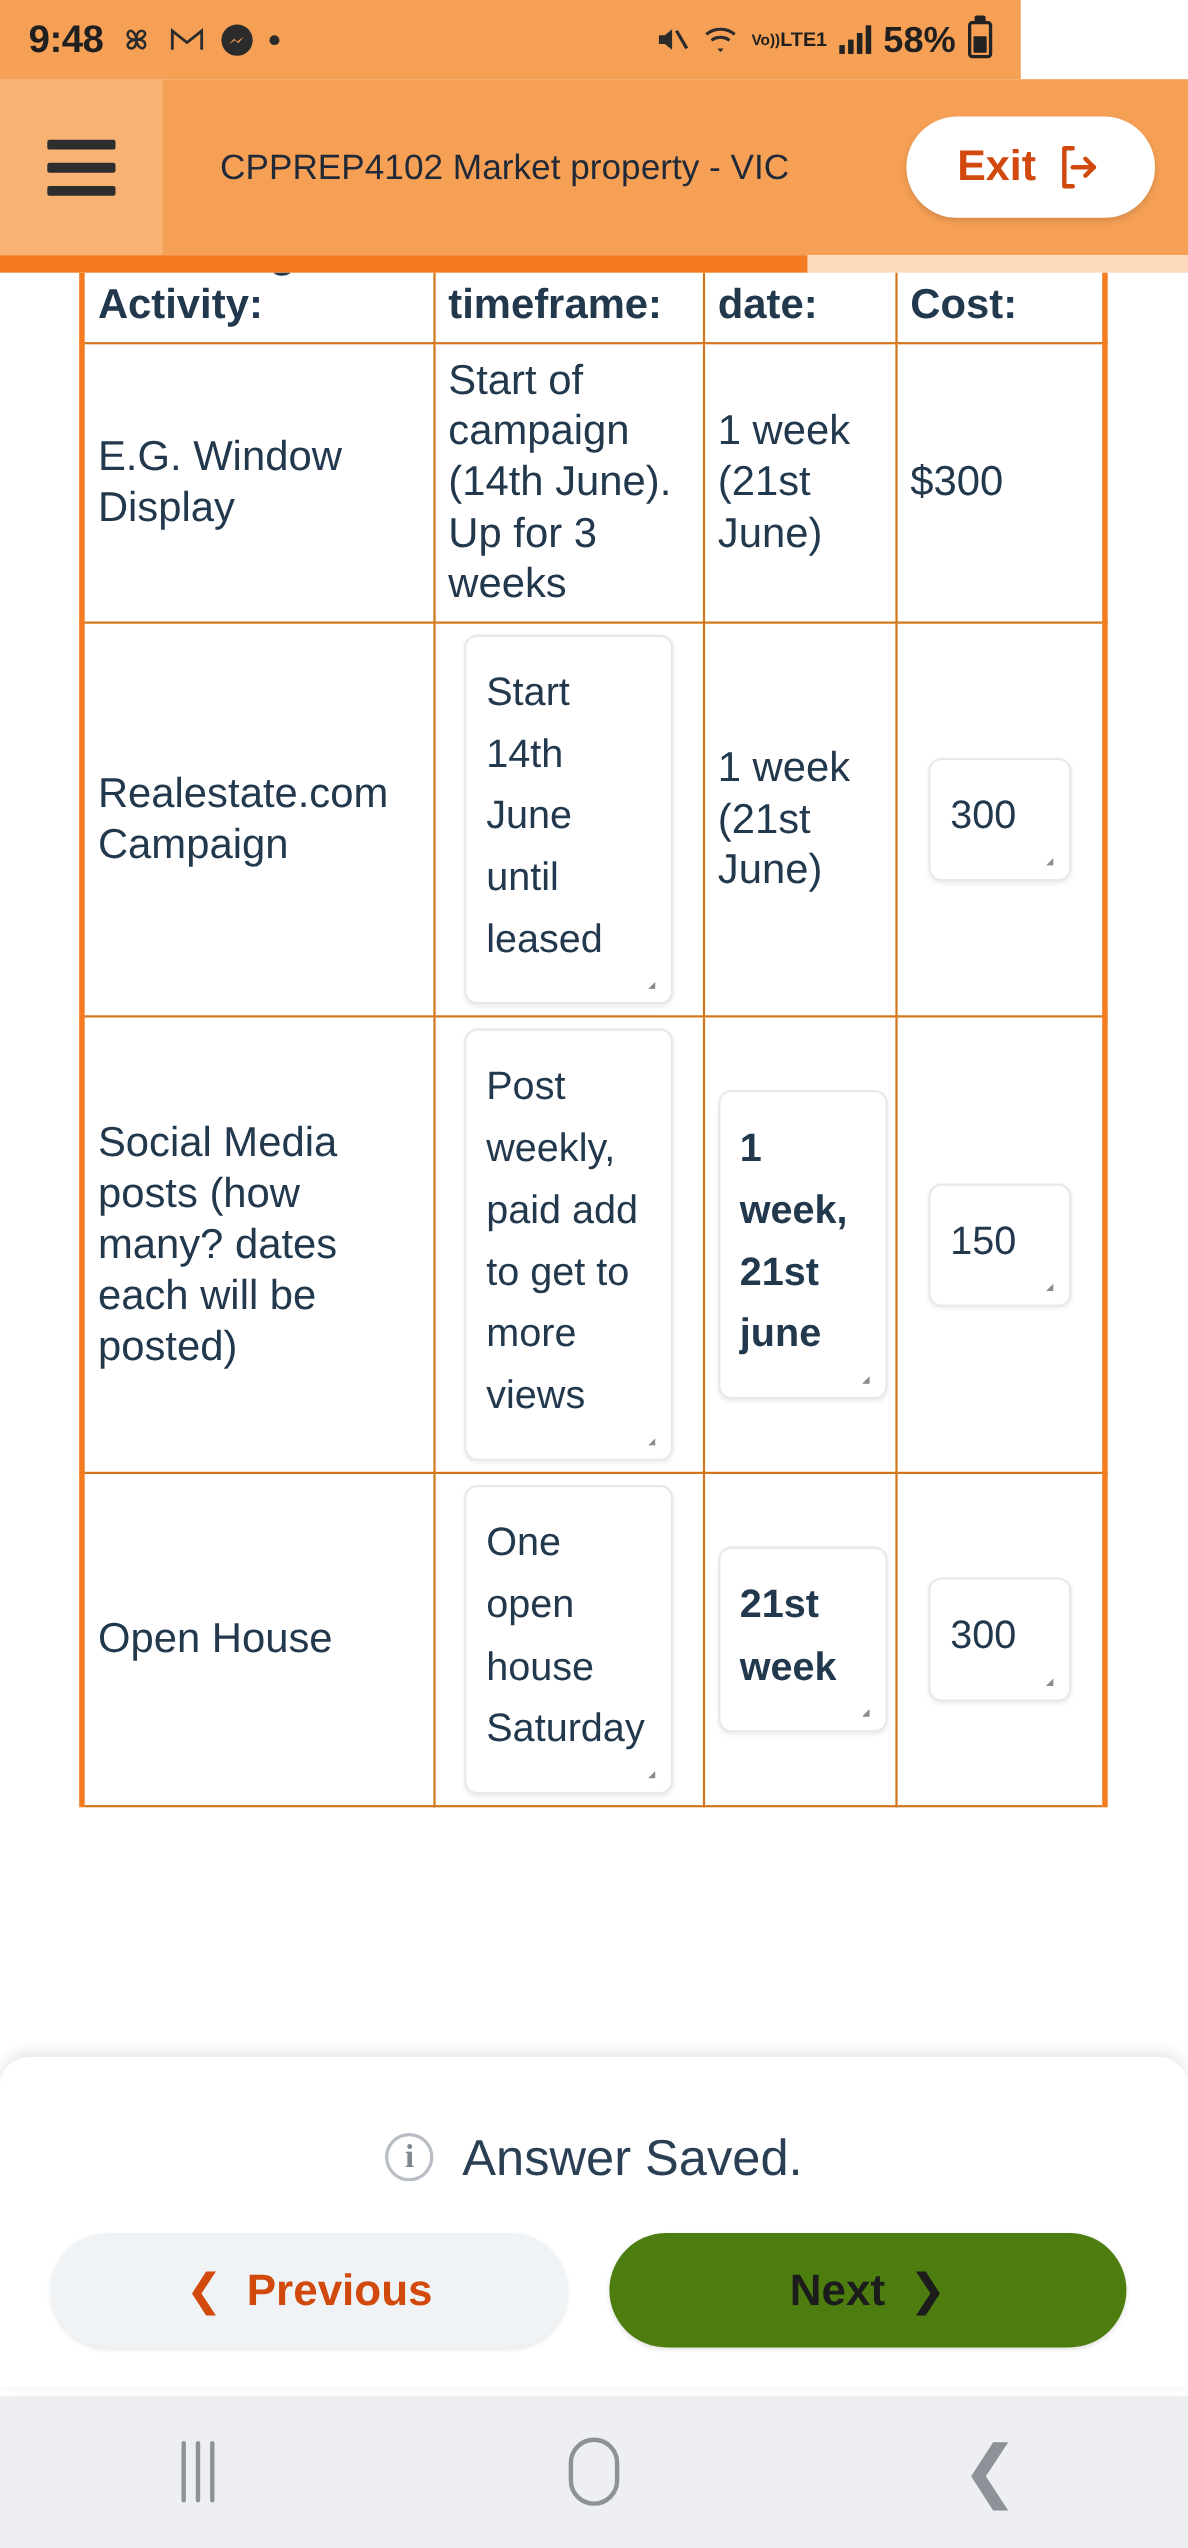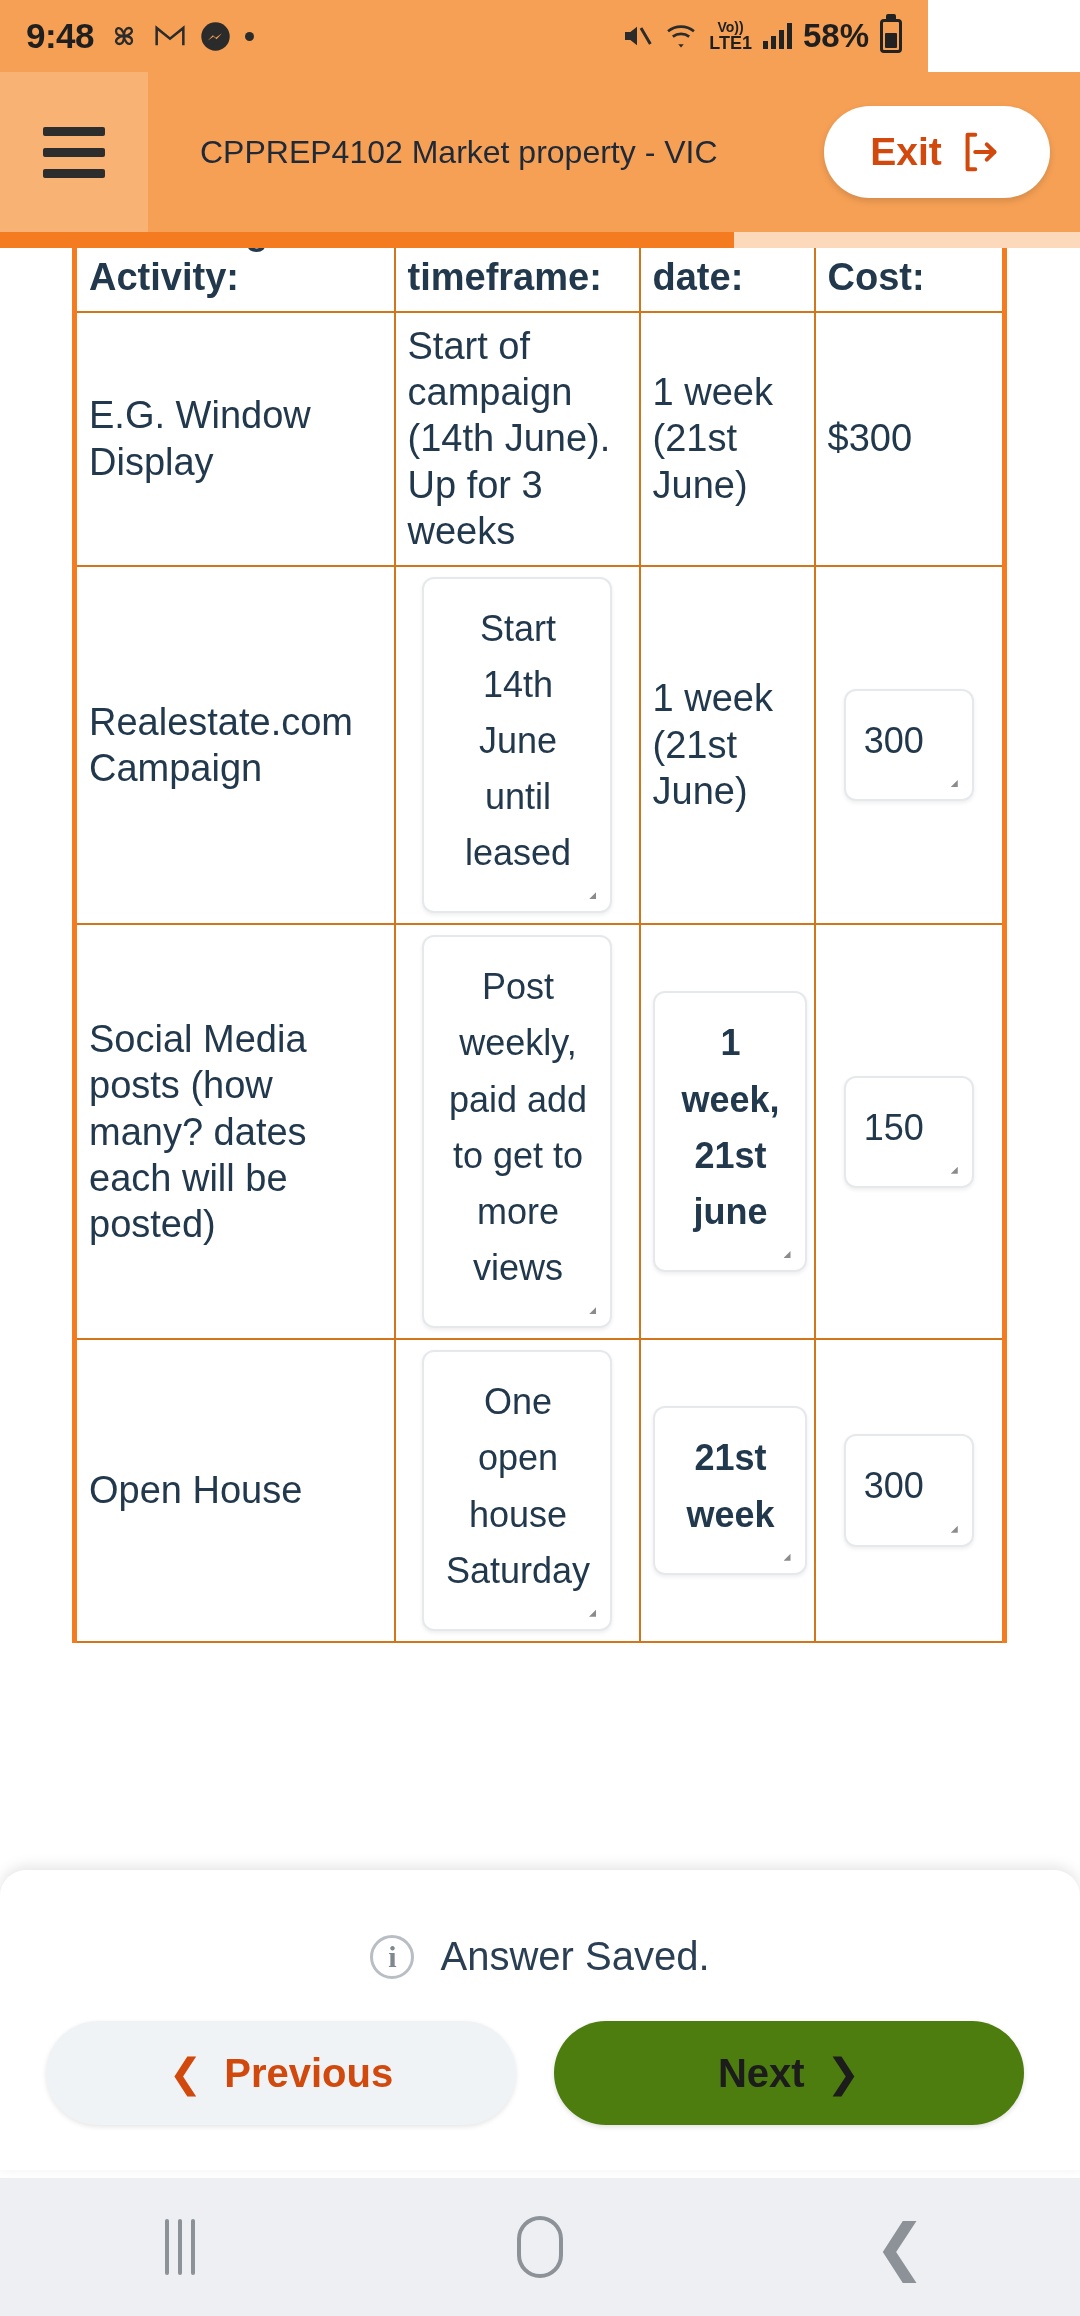--- a/index.html
+++ b/index.html
@@ -19,21 +19,21 @@
     display: flex; align-items: center;
     padding: 0 26px;
     color: #1f1f1f;
   }
   .sb-left { display: flex; align-items: center; gap: 14px; }
   .sb-time { font-size: 35px; font-weight: 700; letter-spacing: -0.5px; }
   .sb-ico { font-size: 31px; line-height: 1; display: inline-flex; align-items: center; }
   .sb-dot { width: 9px; height: 9px; border-radius: 50%; background: #2b2b2b; display: inline-block; }
   .sb-right { margin-left: auto; display: flex; align-items: center; gap: 11px; }
   .sb-battery-txt { font-size: 33px; font-weight: 700; }
-  .volte { display: flex; flex-direction: column; align-items: center; line-height: 1; font-weight: 700; text-align: right; }
+  .volte { display: flex; flex-direction: row; align-items: center; line-height: 1; font-weight: 700; text-align: right; }
   .volte .v1 { font-size: 14px; }
   .volte .v2 { font-size: 18px; }
   .bars { display: flex; align-items: flex-end; gap: 3px; height: 26px; }
   .bars i { display: block; width: 5px; background: #222; }
   .bars i:nth-child(1){height:8px}.bars i:nth-child(2){height:13px}
   .bars i:nth-child(3){height:19px}.bars i:nth-child(4){height:26px}
   .batt { width: 22px; height: 34px; border: 3px solid #222; border-radius: 4px; position: relative; }
   .batt:before { content:''; position:absolute; top:-8px; left:50%; transform:translateX(-50%);
      width:10px; height:5px; background:#222; border-radius:2px 2px 0 0; }
   .batt:after { content:''; position:absolute; left:2px; right:2px; bottom:2px; height:55%; background:#222; border-radius:1px; }
@@ -116,21 +116,20 @@
     box-shadow: 0 2px 4px rgba(0,0,0,.07);
     color: #22384d;
     font-family: "Liberation Sans", sans-serif;
     font-size: 36px;
     line-height: 1.56;
     padding: 22px 16px 30px 18px;
     position: relative;
     word-wrap: break-word;
     overflow-wrap: break-word;
     white-space: pre-wrap;
-    text-align: center;
   }
   .ta:after {
     content: ''; position: absolute; right: 14px; bottom: 12px;
     width: 7px; height: 7px; background: #8b8b8b;
     clip-path: polygon(100% 0, 100% 100%, 0 100%);
   }
   .ta.t-date   { width: 190px; margin: 0 auto; }
   .ta.t-review { width: 154px; margin: 0 auto; font-weight: bold; }
   .ta.t-cost   { width: 130px; margin: 0 auto; text-align: left; }
 
@@ -145,21 +144,21 @@
   .saved-row {
     display: flex; align-items: center; justify-content: center;
     gap: 26px; padding-top: 64px;
   }
   .info-ico {
     width: 44px; height: 44px; border: 3px solid #b9bec4; border-radius: 50%;
     display: flex; align-items: center; justify-content: center;
     color: #7f878f; font-size: 30px; font-weight: 700;
     font-family: "Liberation Serif", serif;
   }
-  .saved-txt { font-size: 40px; color: #2b3f54; }
+  .saved-txt { font-size: 46px; color: #2b3f54; }
   .nav-row { display: flex; align-items: center; gap: 38px; padding: 42px 46px 0 46px; }
   .nav-btn {
     height: 104px; border-radius: 52px; border: none;
     display: flex; align-items: center; justify-content: center; gap: 22px;
     font-size: 40px; cursor: pointer;
     font-family: "Liberation Sans", sans-serif;
   }
   .prev-btn { flex: 0 0 470px; background: #F0F3F5; color: #D1490D; font-weight: 700;
     box-shadow: 0 2px 5px rgba(0,0,0,.10); }
   .next-btn { flex: 0 0 470px; background: #4d7c0f; color: #1c1c1c; font-weight: 700;

